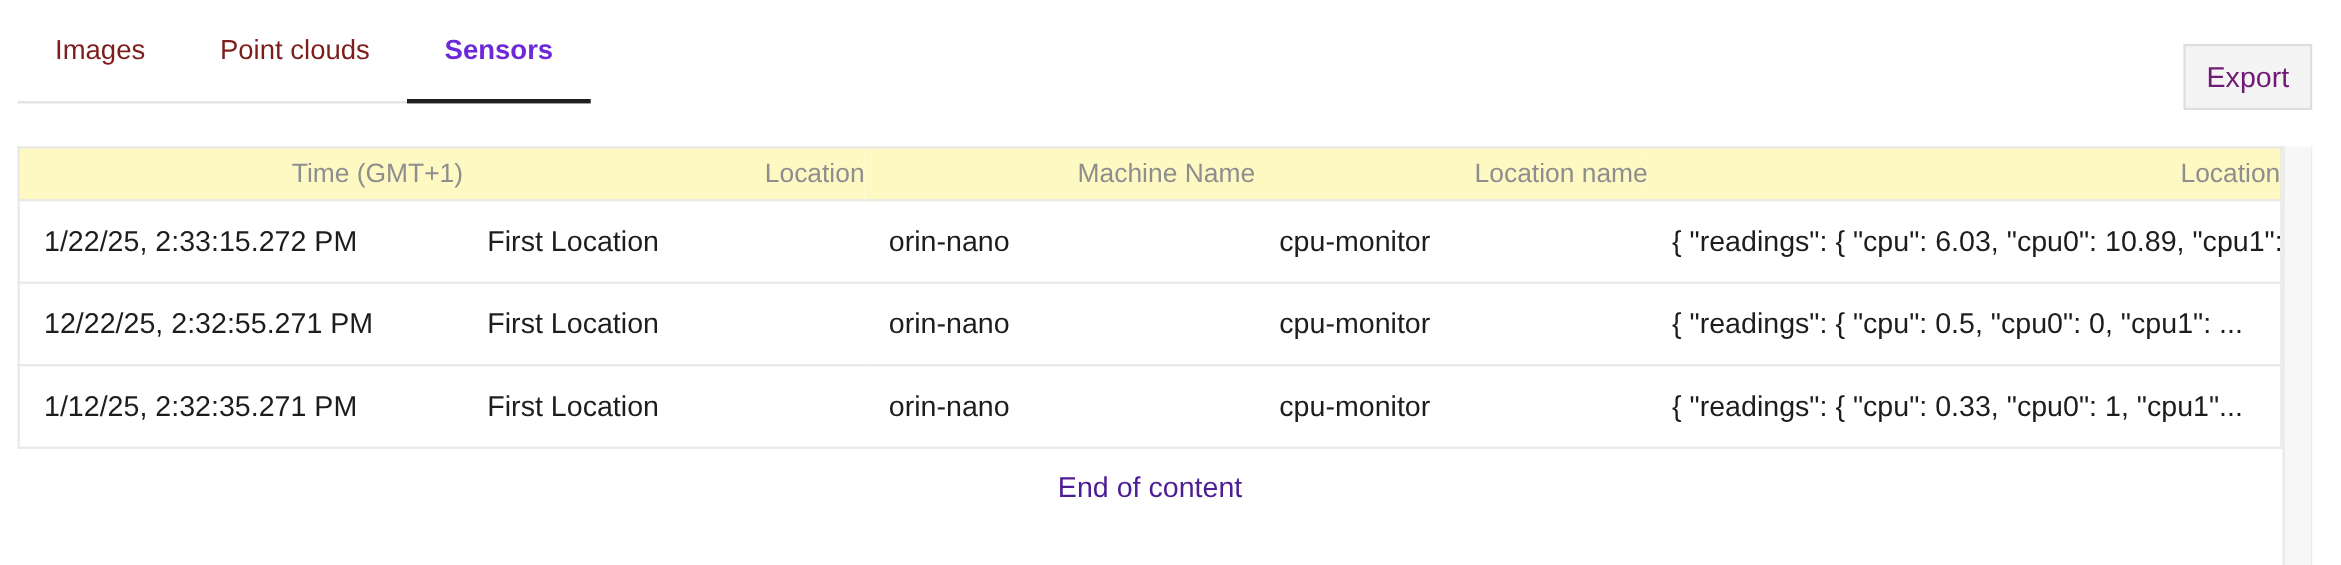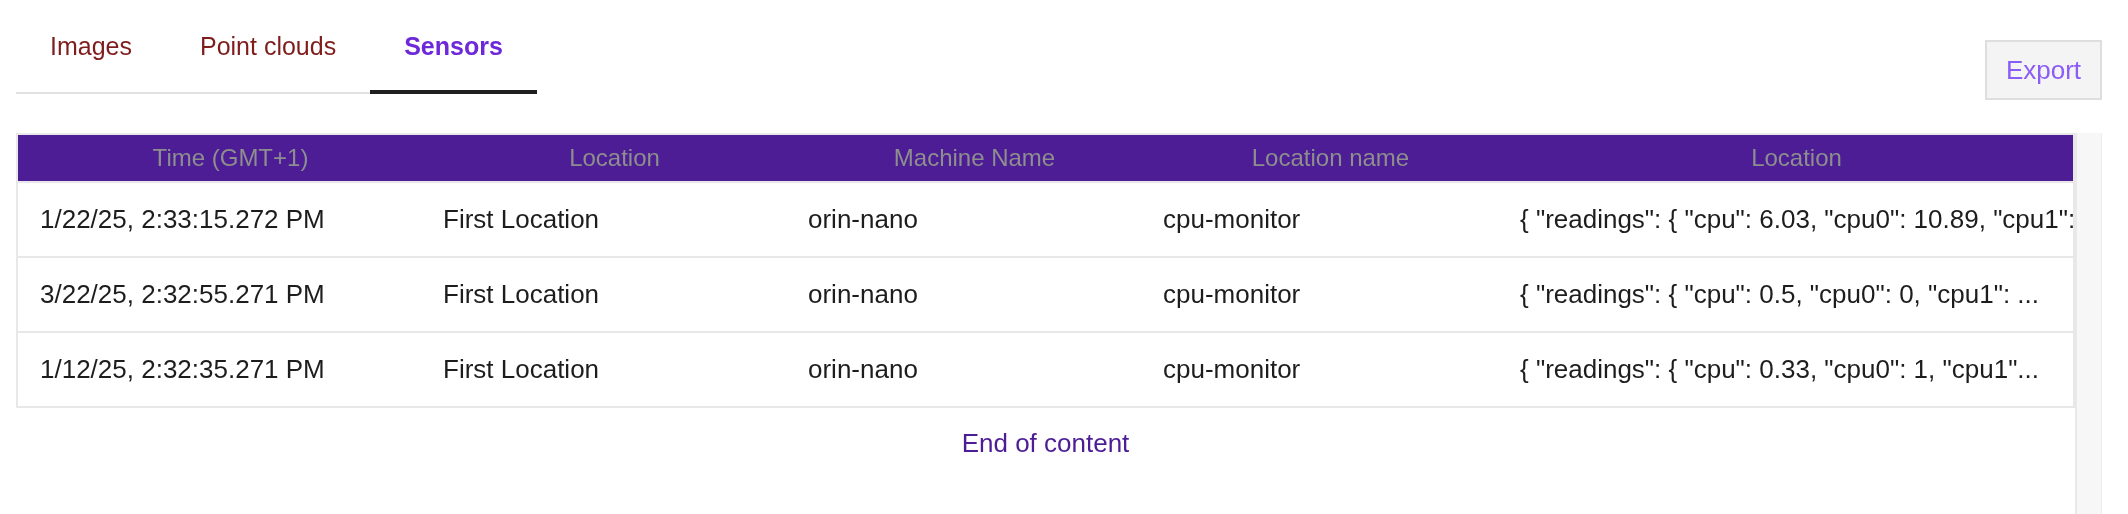--- a/index.html
+++ b/index.html
@@ -37,21 +37,21 @@
     background: #1f1f1f;
   }
   .export-btn {
     position: absolute;
     top: 40px; right: 26px;
     width: 117px; height: 60px;
     background: #f4f4f4;
     border: 2px solid #dedede;
     font-family: "Liberation Sans", sans-serif;
     font-size: 26px;
-    color: #8b5cf6;
+    color: #701a75;
     display: flex; align-items: center; justify-content: center;
     cursor: pointer;
     padding: 0;
   }
 
   
   .content-area {
     position: absolute;
     left: 16px; right: 26px;
     top: 133px; bottom: 0;
@@ -64,25 +64,25 @@
     border-left: 2px solid #e9e9e9;
     border-right: 1px solid #ececec;
   }
   .data-table {
     width: calc(100% - 27px);
     border-collapse: separate;
     border-spacing: 0;
     table-layout: fixed;
   }
   .data-table th {
-    background: #4c1d95;
+    background: #fef9c3;
     color: #8e8e8e;
     font-weight: 400;
     font-size: 24px;
-    text-align: center;
+    text-align: right;
     height: 50px;
     padding: 0 0 0 22px;
     border-top: 2px solid #e8e8e8;
     border-bottom: 2px solid #e8e8e8;
     white-space: nowrap;
     overflow: hidden;
     margin-left: 40px;
   }
   .data-table th:first-child { border-left: 2px solid #e8e8e8; }
   .data-table th:last-child  { border-right: 2px solid #e8e8e8; }
@@ -139,21 +139,21 @@
     </thead>
     <tbody>
       <tr>
         <td>1/22/25, 2:33:15.272 PM</td>
         <td>First Location</td>
         <td>orin-nano</td>
         <td>cpu-monitor</td>
         <td>{ "readings": { "cpu": 6.03, "cpu0": 10.89, "cpu1": ...</td>
       </tr>
       <tr>
-        <td>3/22/25, 2:32:55.271 PM</td>
+        <td>12/22/25, 2:32:55.271 PM</td>
         <td>First Location</td>
         <td>orin-nano</td>
         <td>cpu-monitor</td>
         <td>{ "readings": { "cpu": 0.5, "cpu0": 0, "cpu1": ...</td>
       </tr>
       <tr>
         <td>1/12/25, 2:32:35.271 PM</td>
         <td>First Location</td>
         <td>orin-nano</td>
         <td>cpu-monitor</td>

